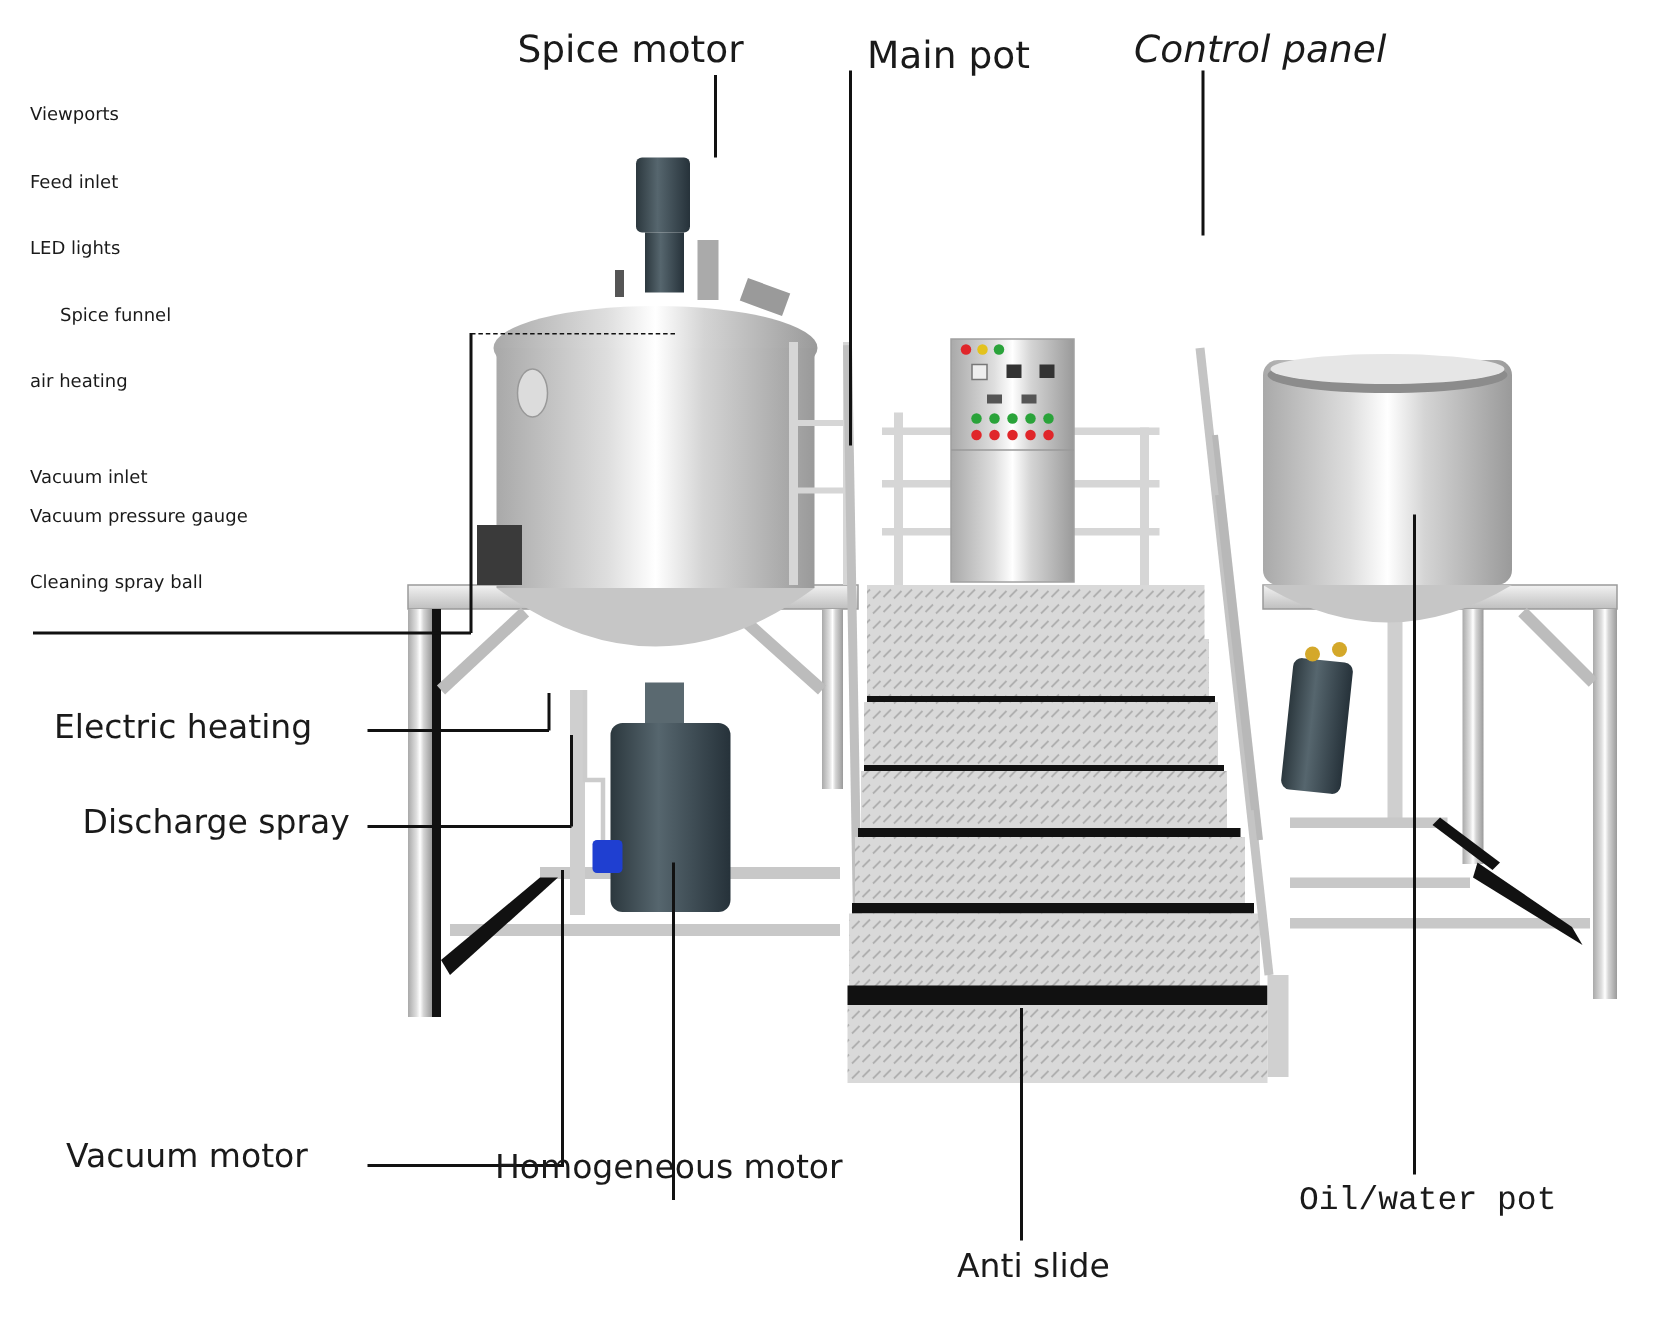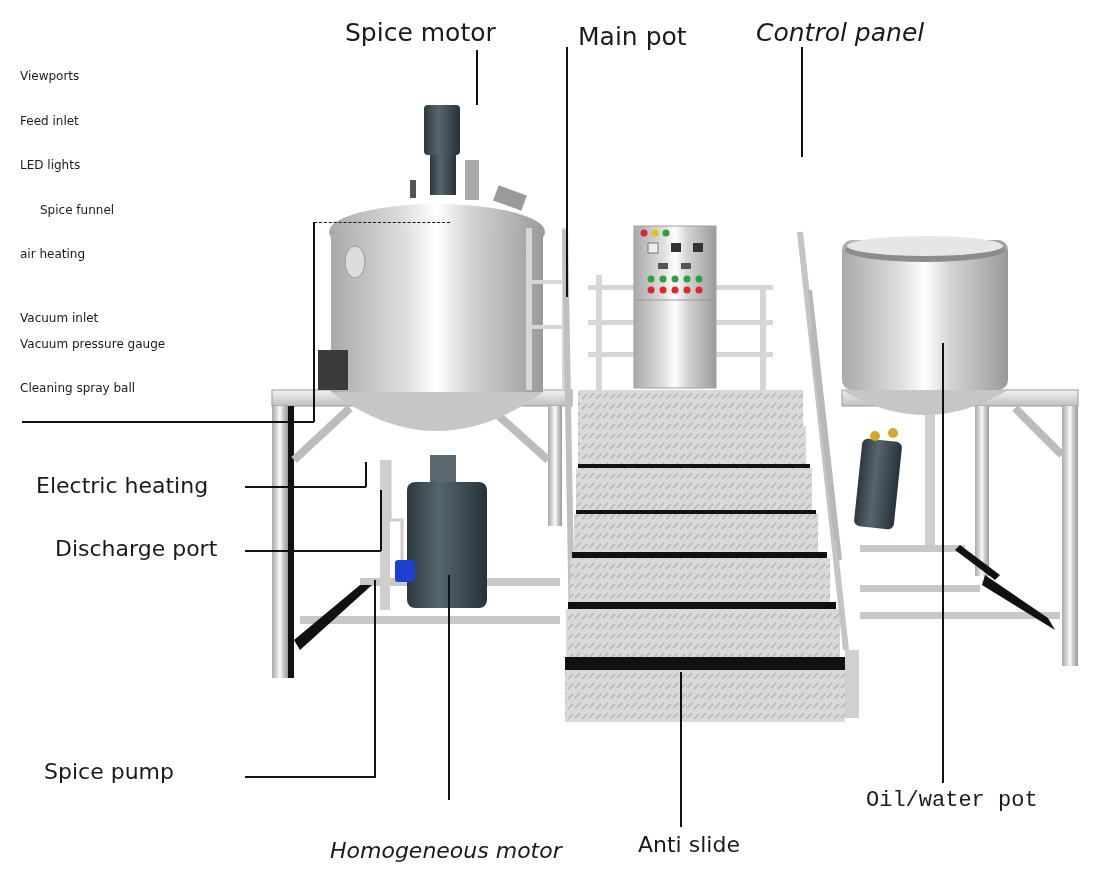--- a/index.html
+++ b/index.html
@@ -184,28 +184,28 @@
 </div>
 
 <div class="line hline" style="left:22px; top:421px; width:292px;"></div>
 <div class="line vline" style="left:313px; top:222px; height:200px;"></div>
 <div class="dashed" style="left:314px; top:222px; width:136px;"></div>
 
 <div class="label" style="left:36px; top:473px;">Electric heating</div>
 <div class="line hline" style="left:245px; top:486px; width:121px;"></div>
 <div class="line vline" style="left:365px; top:462px; height:25px;"></div>
 
-<div class="label" style="left:55px; top:536px;">Discharge port</div>
+<div class="label" style="left:55px; top:536px;">Discharge spray</div>
 <div class="line hline" style="left:245px; top:550px; width:136px;"></div>
 <div class="line vline" style="left:380px; top:490px; height:61px;"></div>
 
-<div class="label" style="left:44px; top:759px;">Spice pump</div>
+<div class="label" style="left:44px; top:759px;">Vacuum motor</div>
 <div class="line hline" style="left:245px; top:776px; width:131px;"></div>
 <div class="line vline" style="left:374px; top:580px; height:197px;"></div>
 
-<div class="label" style="left:330px; top:838px;font-style:italic;">Homogeneous motor</div>
+<div class="label" style="left:330px; top:766px;">Homogeneous motor</div>
 <div class="line vline" style="left:448px; top:575px; height:225px;"></div>
 
 <div class="label" style="left:638px; top:832px;">Anti slide</div>
 <div class="line vline" style="left:680px; top:672px; height:155px;"></div>
 
 <div class="label" style="left:866px; top:788px;font-family:Liberation Mono, monospace;">Oil/water pot</div>
 <div class="line vline" style="left:942px; top:343px; height:440px;"></div>
 
 </body></html>

